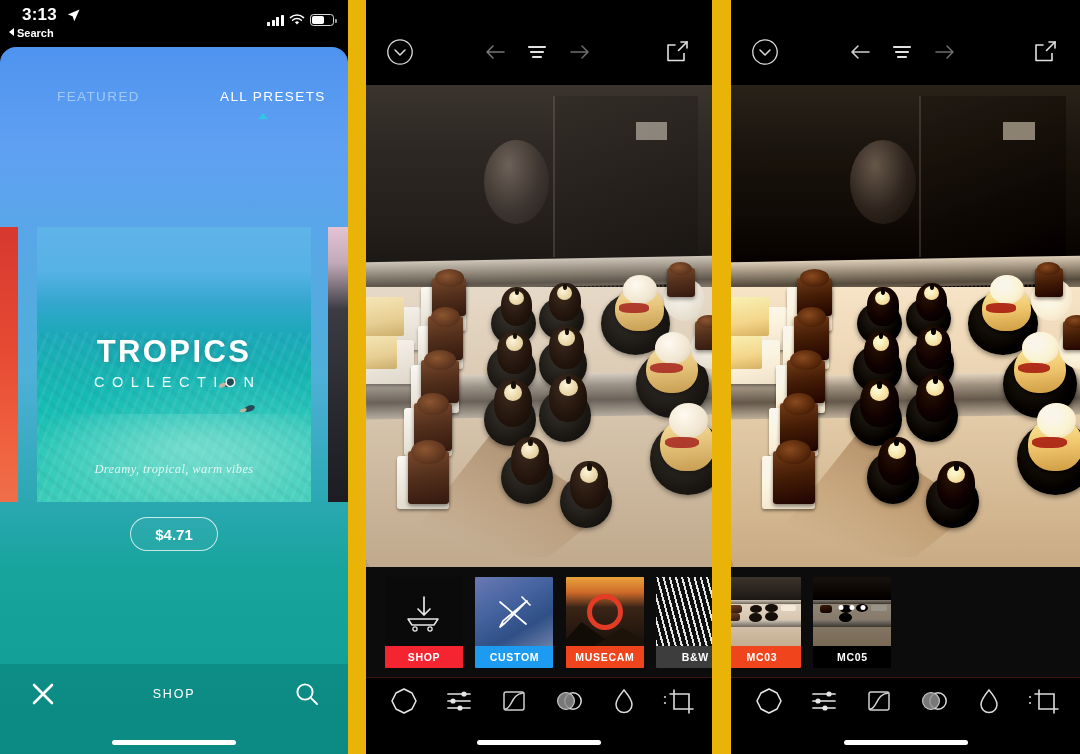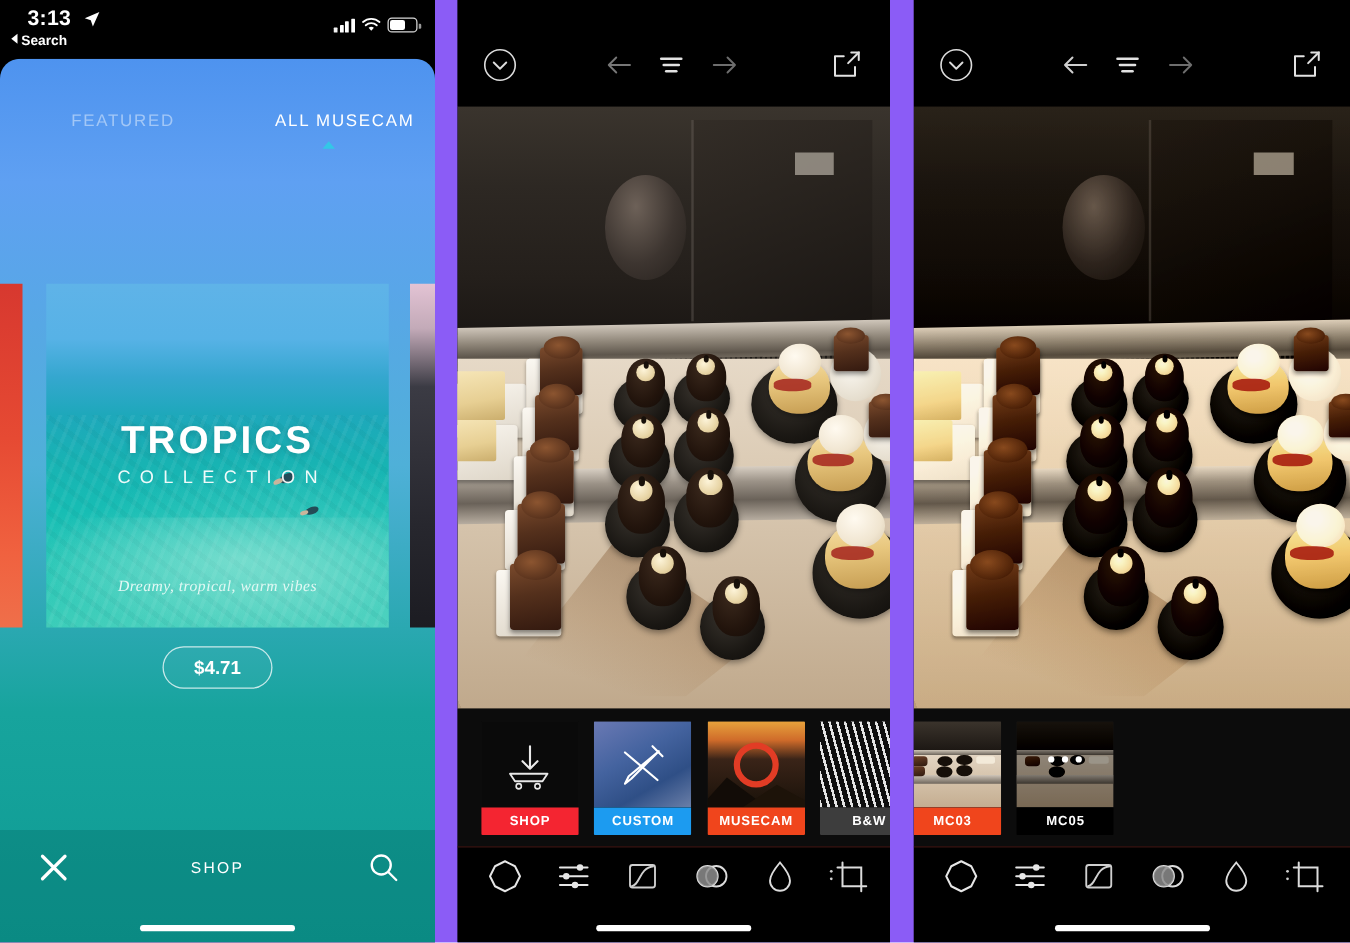--- a/index.html
+++ b/index.html
@@ -2,21 +2,21 @@
 <html><head>
 <meta charset="utf-8">
 <style>
   * { box-sizing: border-box; margin: 0; padding: 0; }
   html, body {
     width: 1080px; height: 754px;
     background: #ffffff;
     font-family: "Liberation Sans", sans-serif;
     overflow: hidden;
   }
-  .stage { position: relative; width: 1080px; height: 754px; background: #8b5cf6; }
+  .stage { position: relative; width: 1080px; height: 754px; background: #eab308; }
 
   
   .panel { position: absolute; top: 0; height: 754px; overflow: hidden; background: #000; }
   #panel-1 { left: 0px;   width: 348px; }
   #panel-2 { left: 366px; width: 346px; }
   #panel-3 { left: 731px; width: 349px; }
 
   
   .p1-status {
     position: absolute; top: 0; left: 0; right: 0; height: 47px;
@@ -363,21 +363,21 @@
         <div class="batt">
             <span></span>
           </div>
       </div>
     </div>
 
     <div class="p1-body">
 
       <div class="p1-tabs">
         <div class="p1-tab featured">FEATURED</div>
-        <div class="p1-tab allpresets">ALL MUSECAM</div>
+        <div class="p1-tab allpresets">ALL PRESETS</div>
         <div class="tab-caret"></div>
       </div>
 
       <div class="p1-carousel">
         <div class="card side-left"></div>
 
         <div class="card main">
           <div class="swimmer swim1"></div>
           <div class="swimmer swim2"></div>
           <div class="card-title">TROPICS</div>

